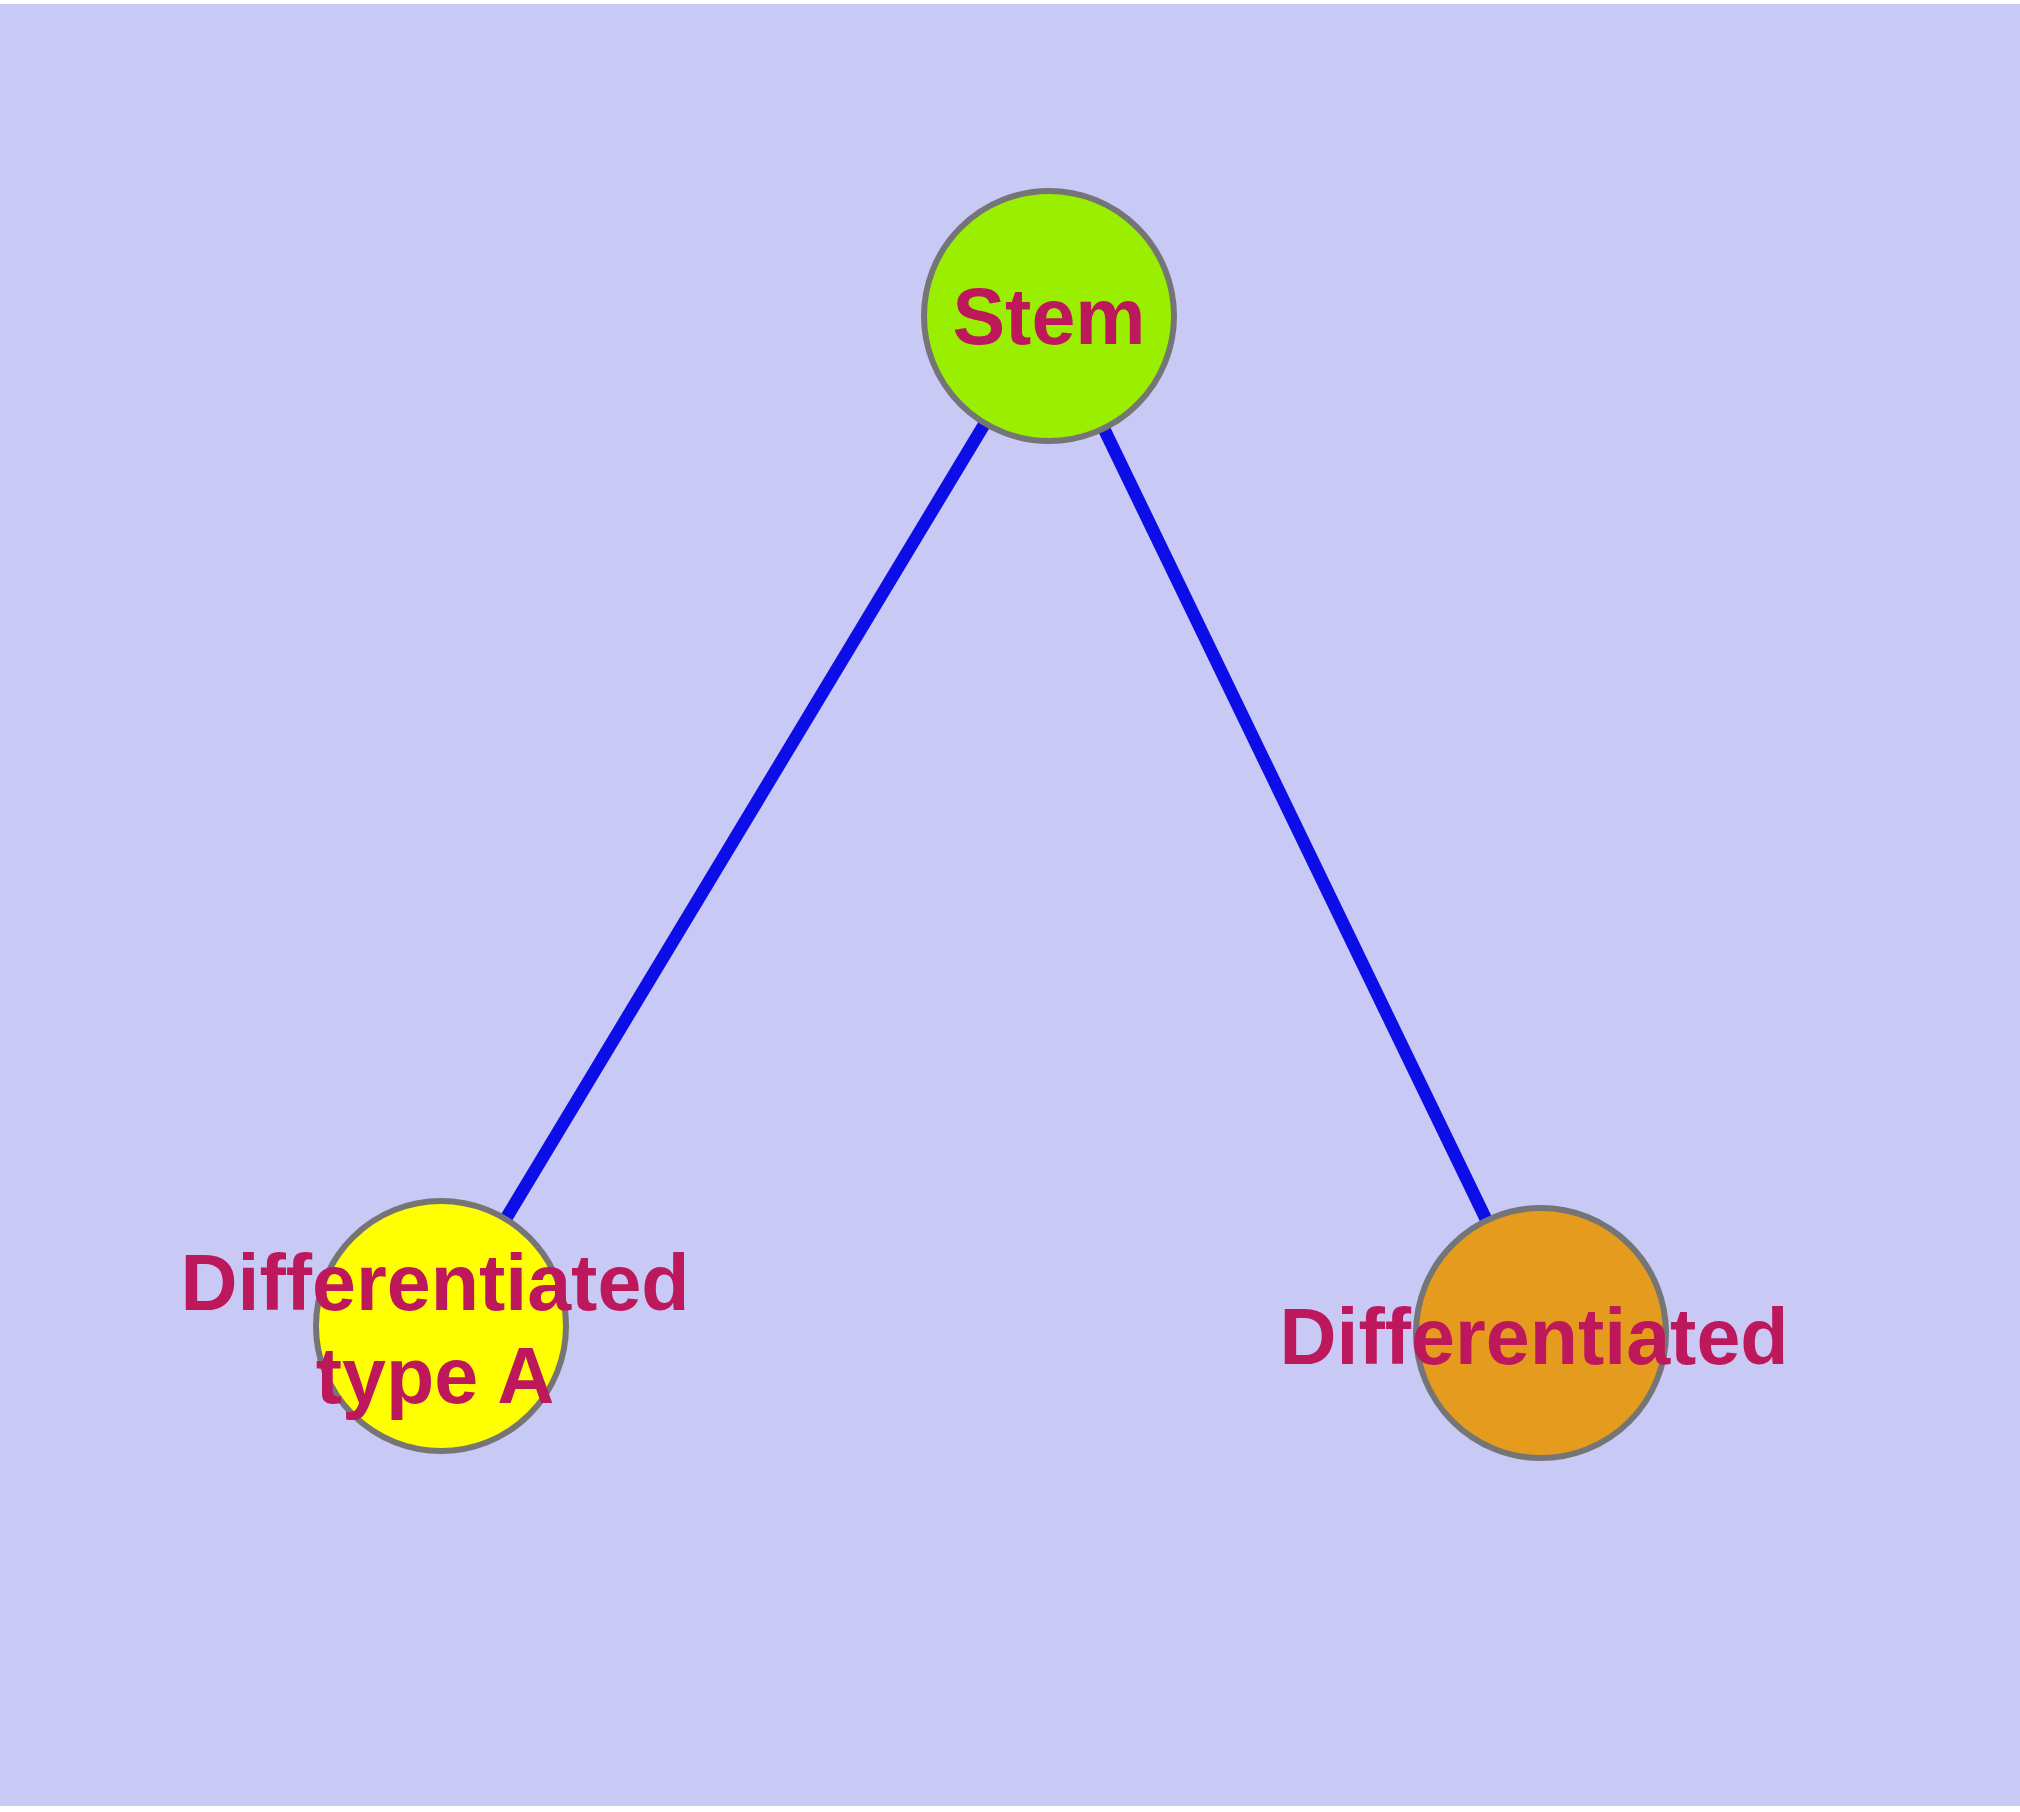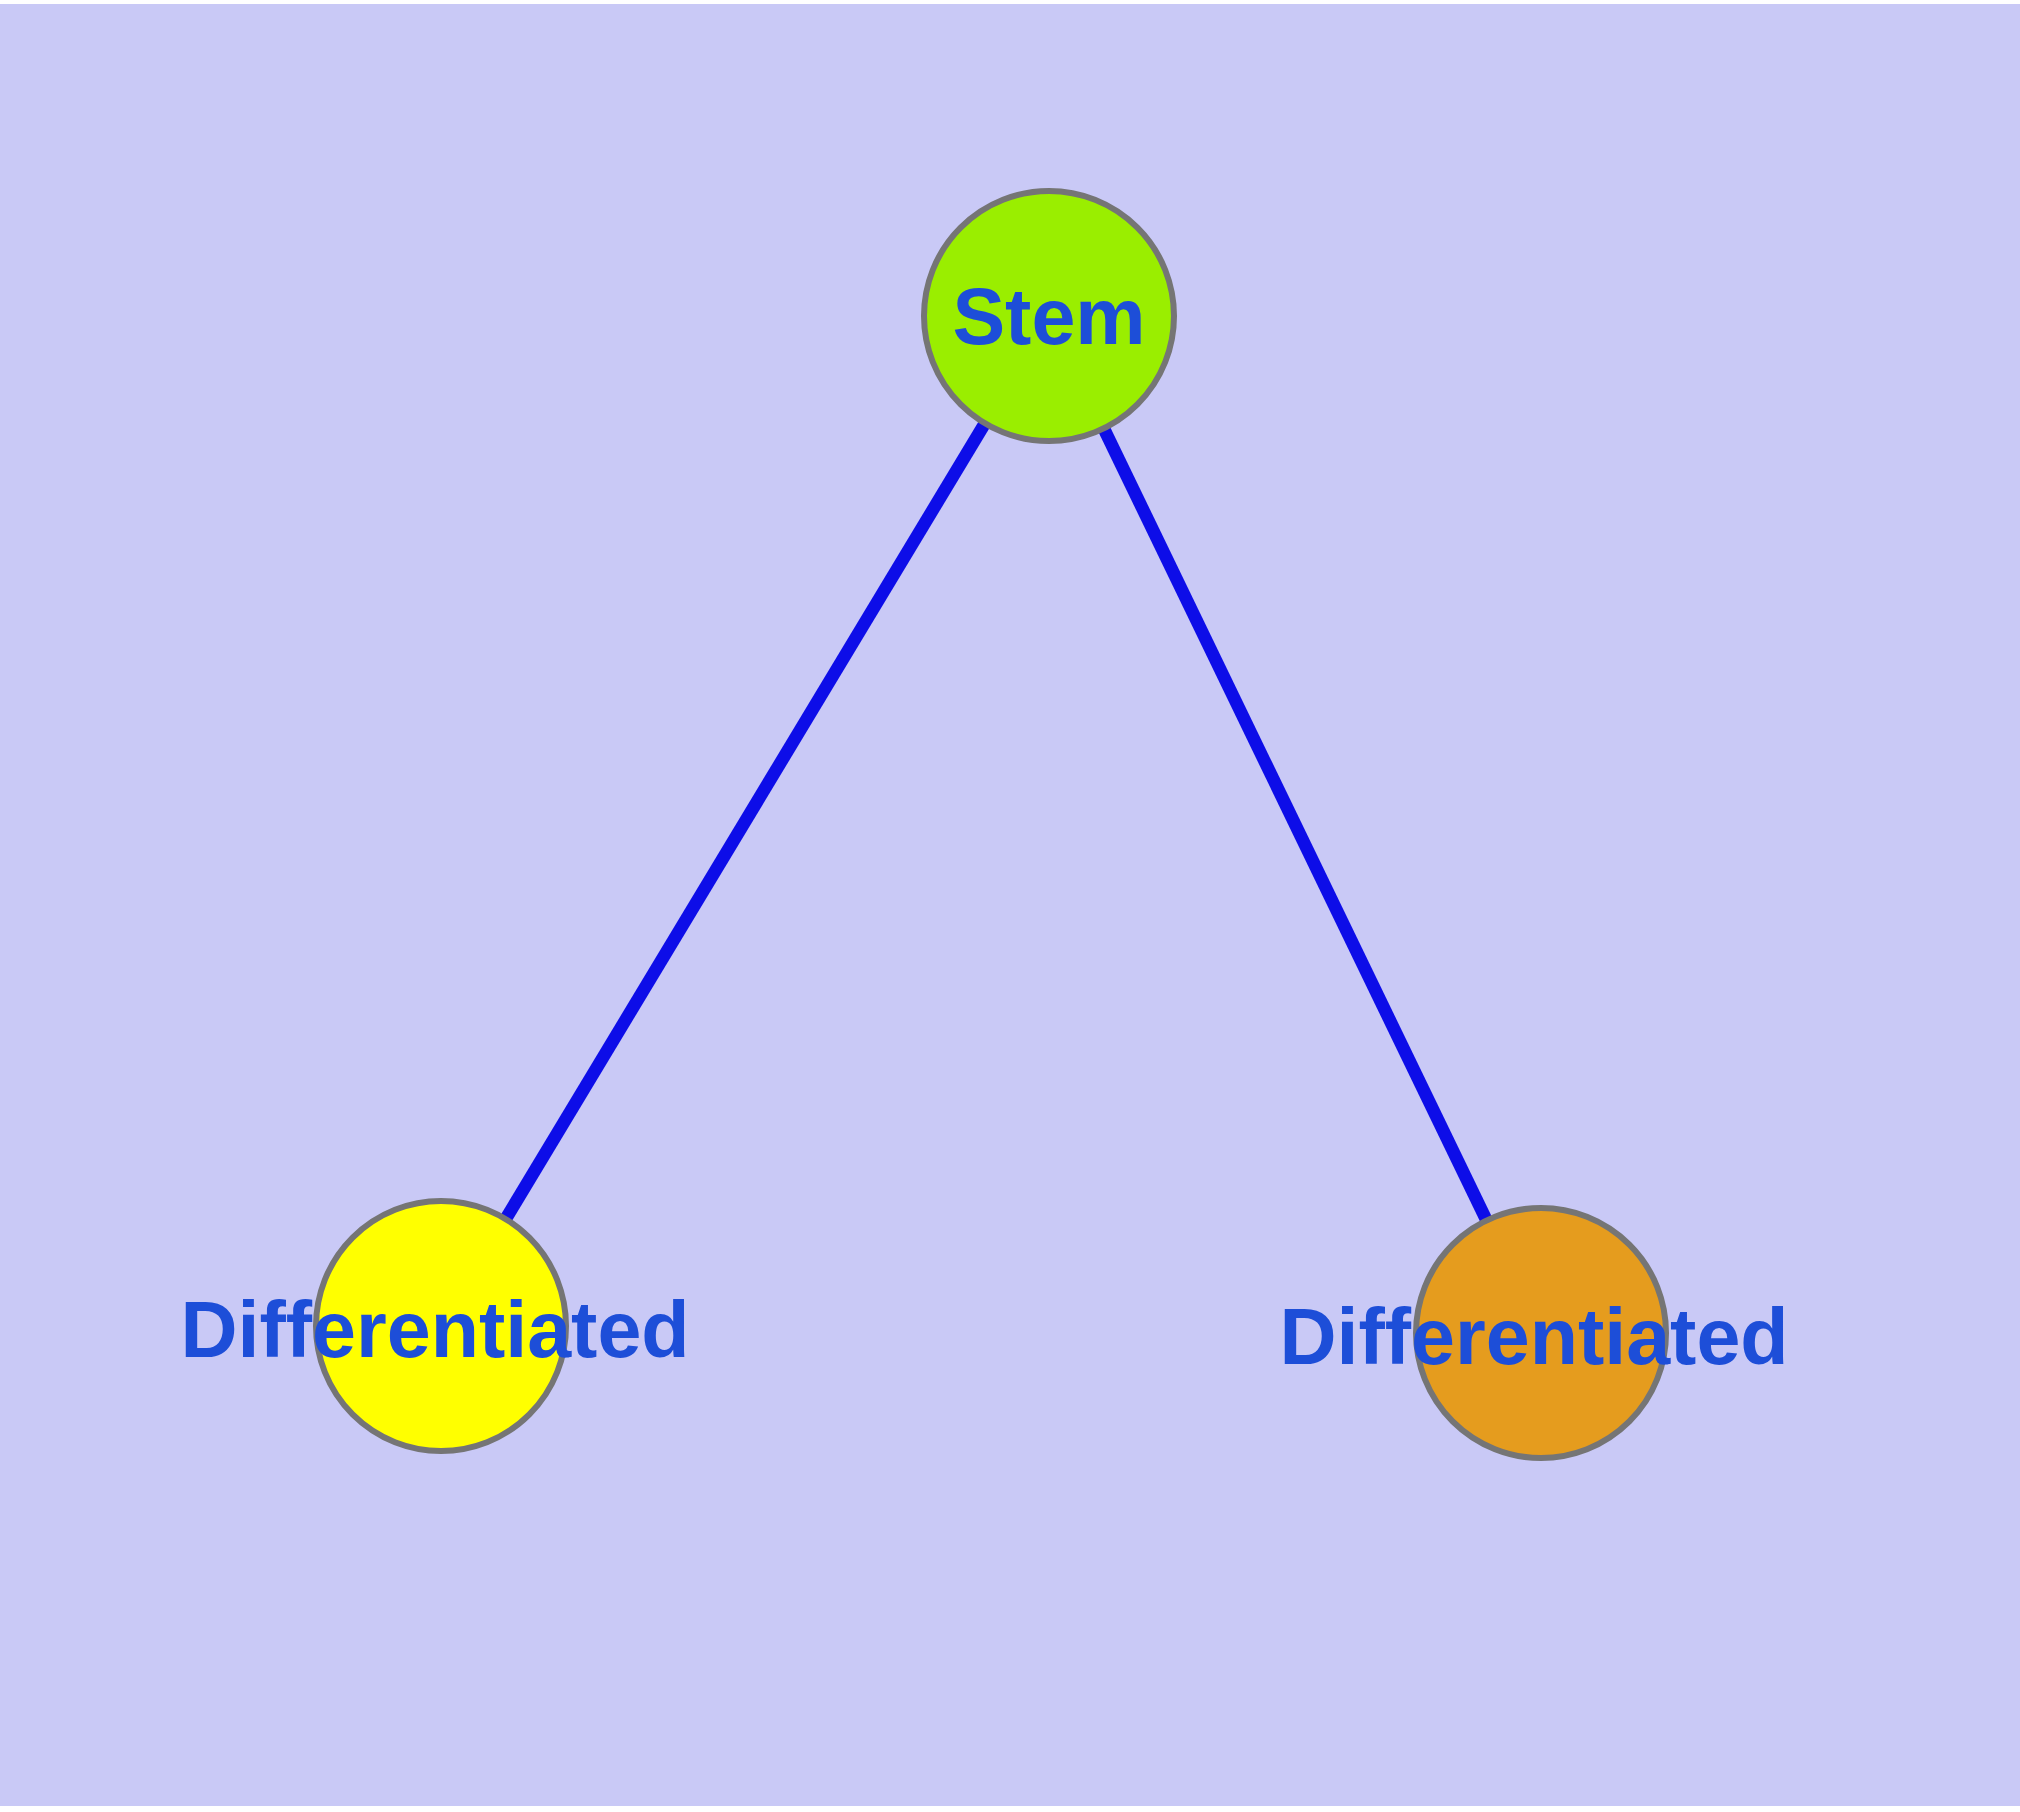--- a/index.html
+++ b/index.html
@@ -40,21 +40,21 @@
   .node-stem   { left: 921px; top: 188px;  }
   .node-diff-a { left: 313px;  top: 1198px; }
   .node-diff-b { left: 1413px; top: 1205px; }
   .node-label {
     position: absolute;
     transform: translate(-50%, -50%);
     text-align: center;
     font-size: 79px;
     font-weight: bold;
     line-height: 93px;
-    color: #1d4ed8;
+    color: #be185d;
     white-space: nowrap;
   }
   .label-stem   { left: 1049px; top: 316px;  }
   .label-diff-a { left: 435px;  top: 1329px; }
   .label-diff-b { left: 1534px; top: 1336px; }
 </style>
 </head>
 <body>
 
 <div class="canvas">
@@ -71,20 +71,21 @@
   <div class="node node-diff-a" style="background: rgb(255, 255, 0); border-color: rgb(117, 117, 117);"></div>
 
   <div class="node node-diff-b" style="background: rgb(229, 156, 30); border-color: rgb(117, 117, 117);"></div>
 
   <div class="node-label label-stem">
     <div>Stem</div>
   </div>
 
   <div class="node-label label-diff-a">
     <div>Differentiated</div>
+    <div>type A</div>
   </div>
 
   <div class="node-label label-diff-b">
     <div>Differentiated</div>
   </div>
 
 </div>
 
 
 </body></html>

